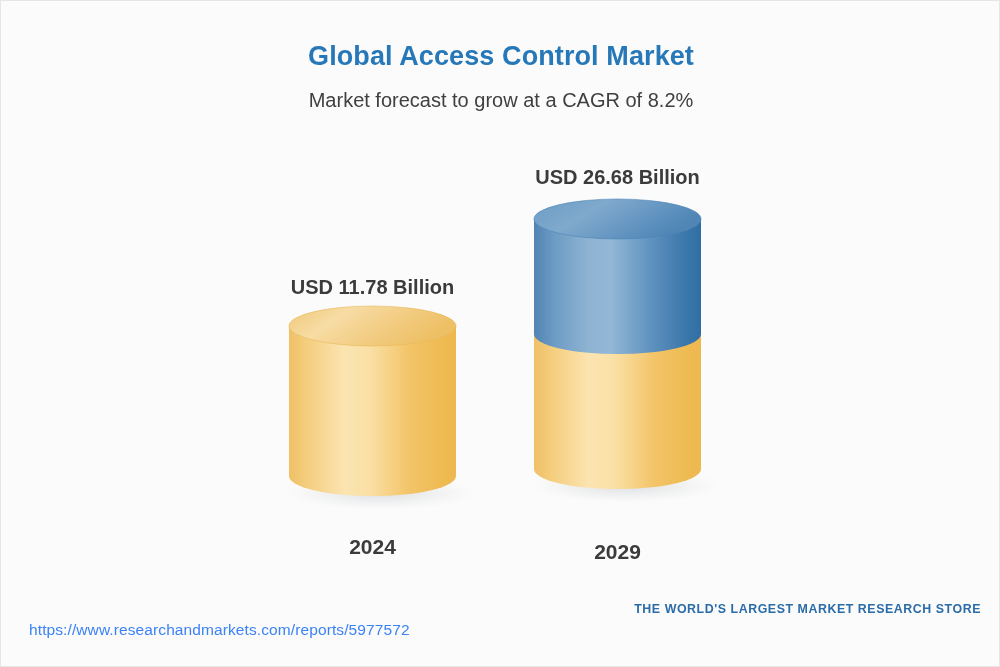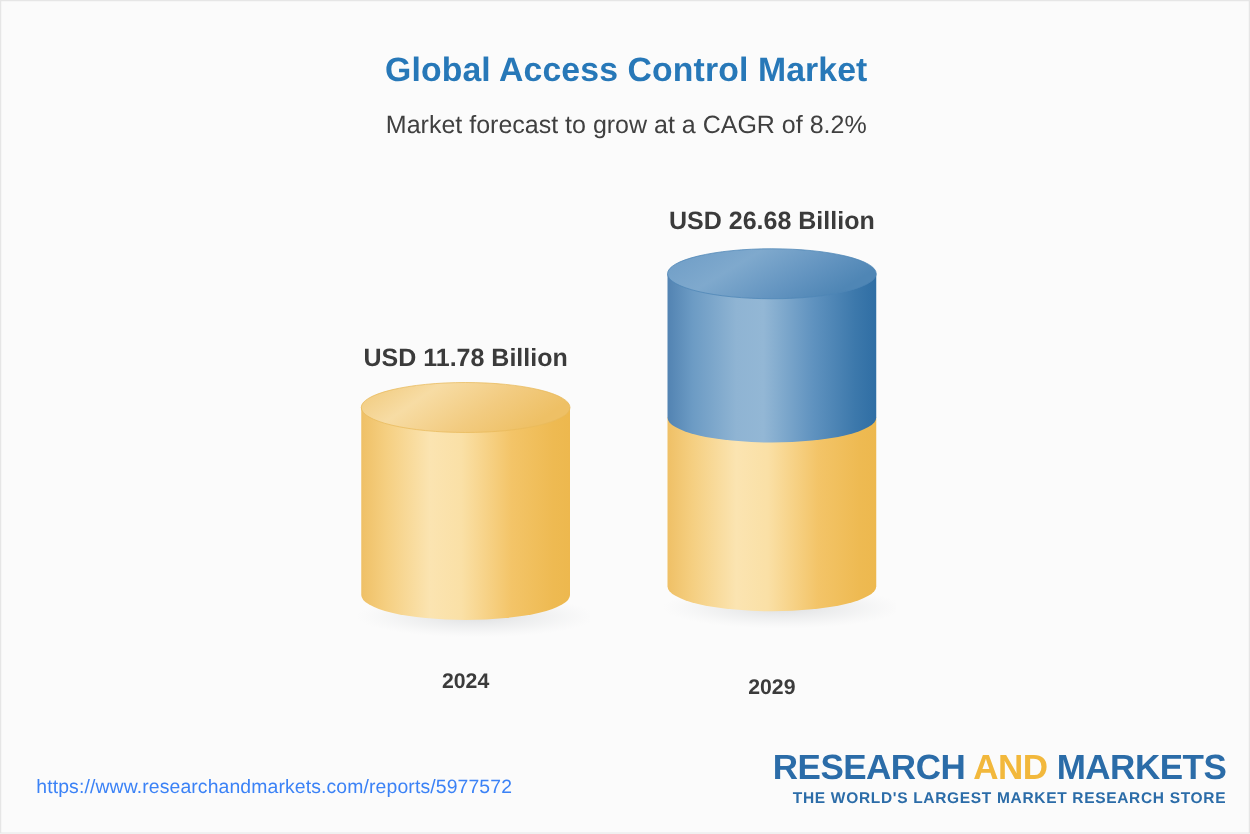--- a/index.html
+++ b/index.html
@@ -82,21 +82,21 @@
     display: block;
   }
   .g2024 .cyl-svg { top: 129px; }
   .g2029 .cyl-svg { top: 34px; }
 
   .axis-label {
     position: absolute;
     left: -40px;
     width: 247px;
     text-align: center;
-    font-size: 17px;
+    font-size: 21px;
     font-weight: bold;
     color: #3b3b3b;
   }
   .g2024 .axis-label { top: 369px; }
   .g2029 .axis-label { top: 381px; }
 
   
   .footer-url {
     position: absolute;
     left: 28px;
@@ -223,17 +223,16 @@
       </svg>
 
       <div class="axis-label">2029</div>
     </div>
 
   </div>
 
   <div class="footer-url">https://www.researchandmarkets.com/reports/5977572</div>
 
   <div class="logo">
-    <div class="logo-main"><span>RESEARCH </span><span class="logo-and">AND</span><span> MARKETS</span></div>
     <div class="logo-tagline">THE WORLD'S LARGEST MARKET RESEARCH STORE</div>
   </div>
 
 </div>
 
 </body></html>

